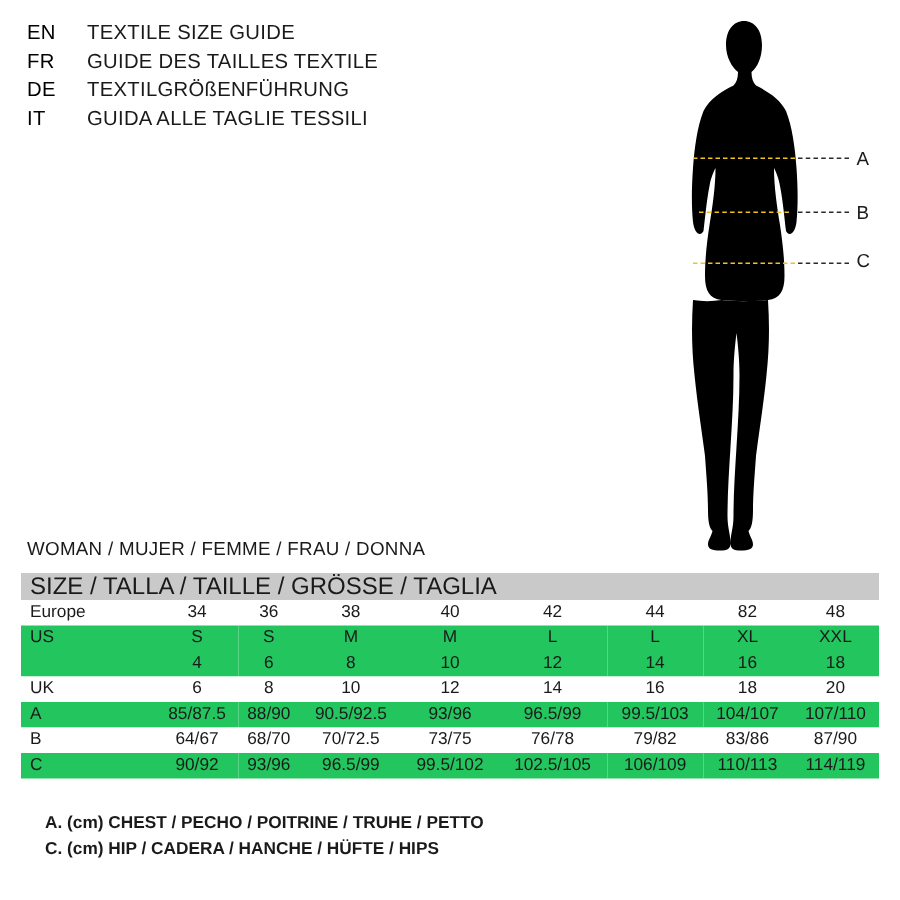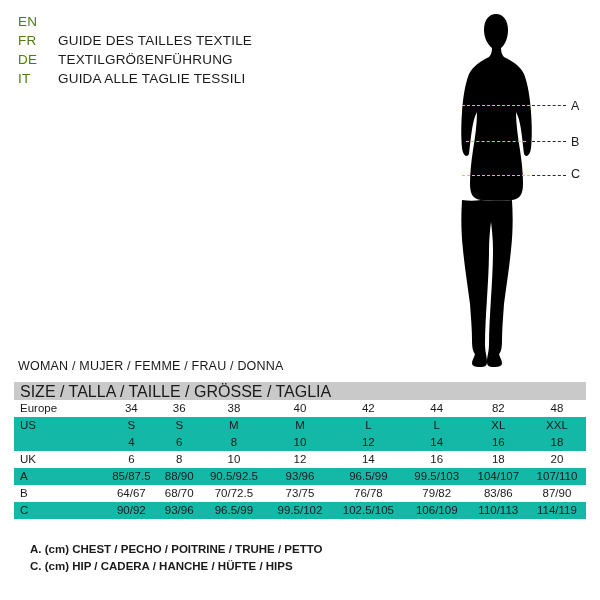--- a/index.html
+++ b/index.html
@@ -31,21 +31,21 @@
   .lang-row {
     display: flex;
     align-items: baseline;
     height: 19px;
     font-size: 13.5px;
     letter-spacing: 0.2px;
   }
   .lang-code {
     width: 40px;
     flex: 0 0 40px;
-    color: #4d7c0f;
+    color: #000000;
   }
   .lang-text {
     color: #1a1a1a;
   }
 
   
   .figure-wrap {
     position: absolute;
     left: 440px;
     top: 8px;
@@ -109,21 +109,21 @@
     padding-left: 6px;
     width: 84px;
   }
   tr.head-row td {
     background: #c9c9c9;
     text-align: left;
     padding-left: 6px;
     font-size: 16px;
     height: 18px;
   }
-  tr.shade td { background: #14b8a6; }
+  tr.shade td { background: #22c55e; }
   tr.plain td { background: #ffffff; }
 
   
   .footnotes {
     position: absolute;
     left: 30px;
     top: 541px;
     font-size: 11.5px;
     font-weight: bold;
     line-height: 16.5px;
@@ -132,20 +132,21 @@
   .footnote-line { white-space: nowrap; }
 </style>
 </head>
 <body>
 
 <div class="page">
 
   <div class="lang-block">
     <div class="lang-row">
       <span class="lang-code">EN</span>
+      <span class="lang-text">TEXTILE SIZE GUIDE</span>
     </div>
     <div class="lang-row">
       <span class="lang-code">FR</span>
       <span class="lang-text">GUIDE DES TAILLES TEXTILE</span>
     </div>
     <div class="lang-row">
       <span class="lang-code">DE</span>
       <span class="lang-text">TEXTILGRÖßENFÜHRUNG</span>
     </div>
     <div class="lang-row">

